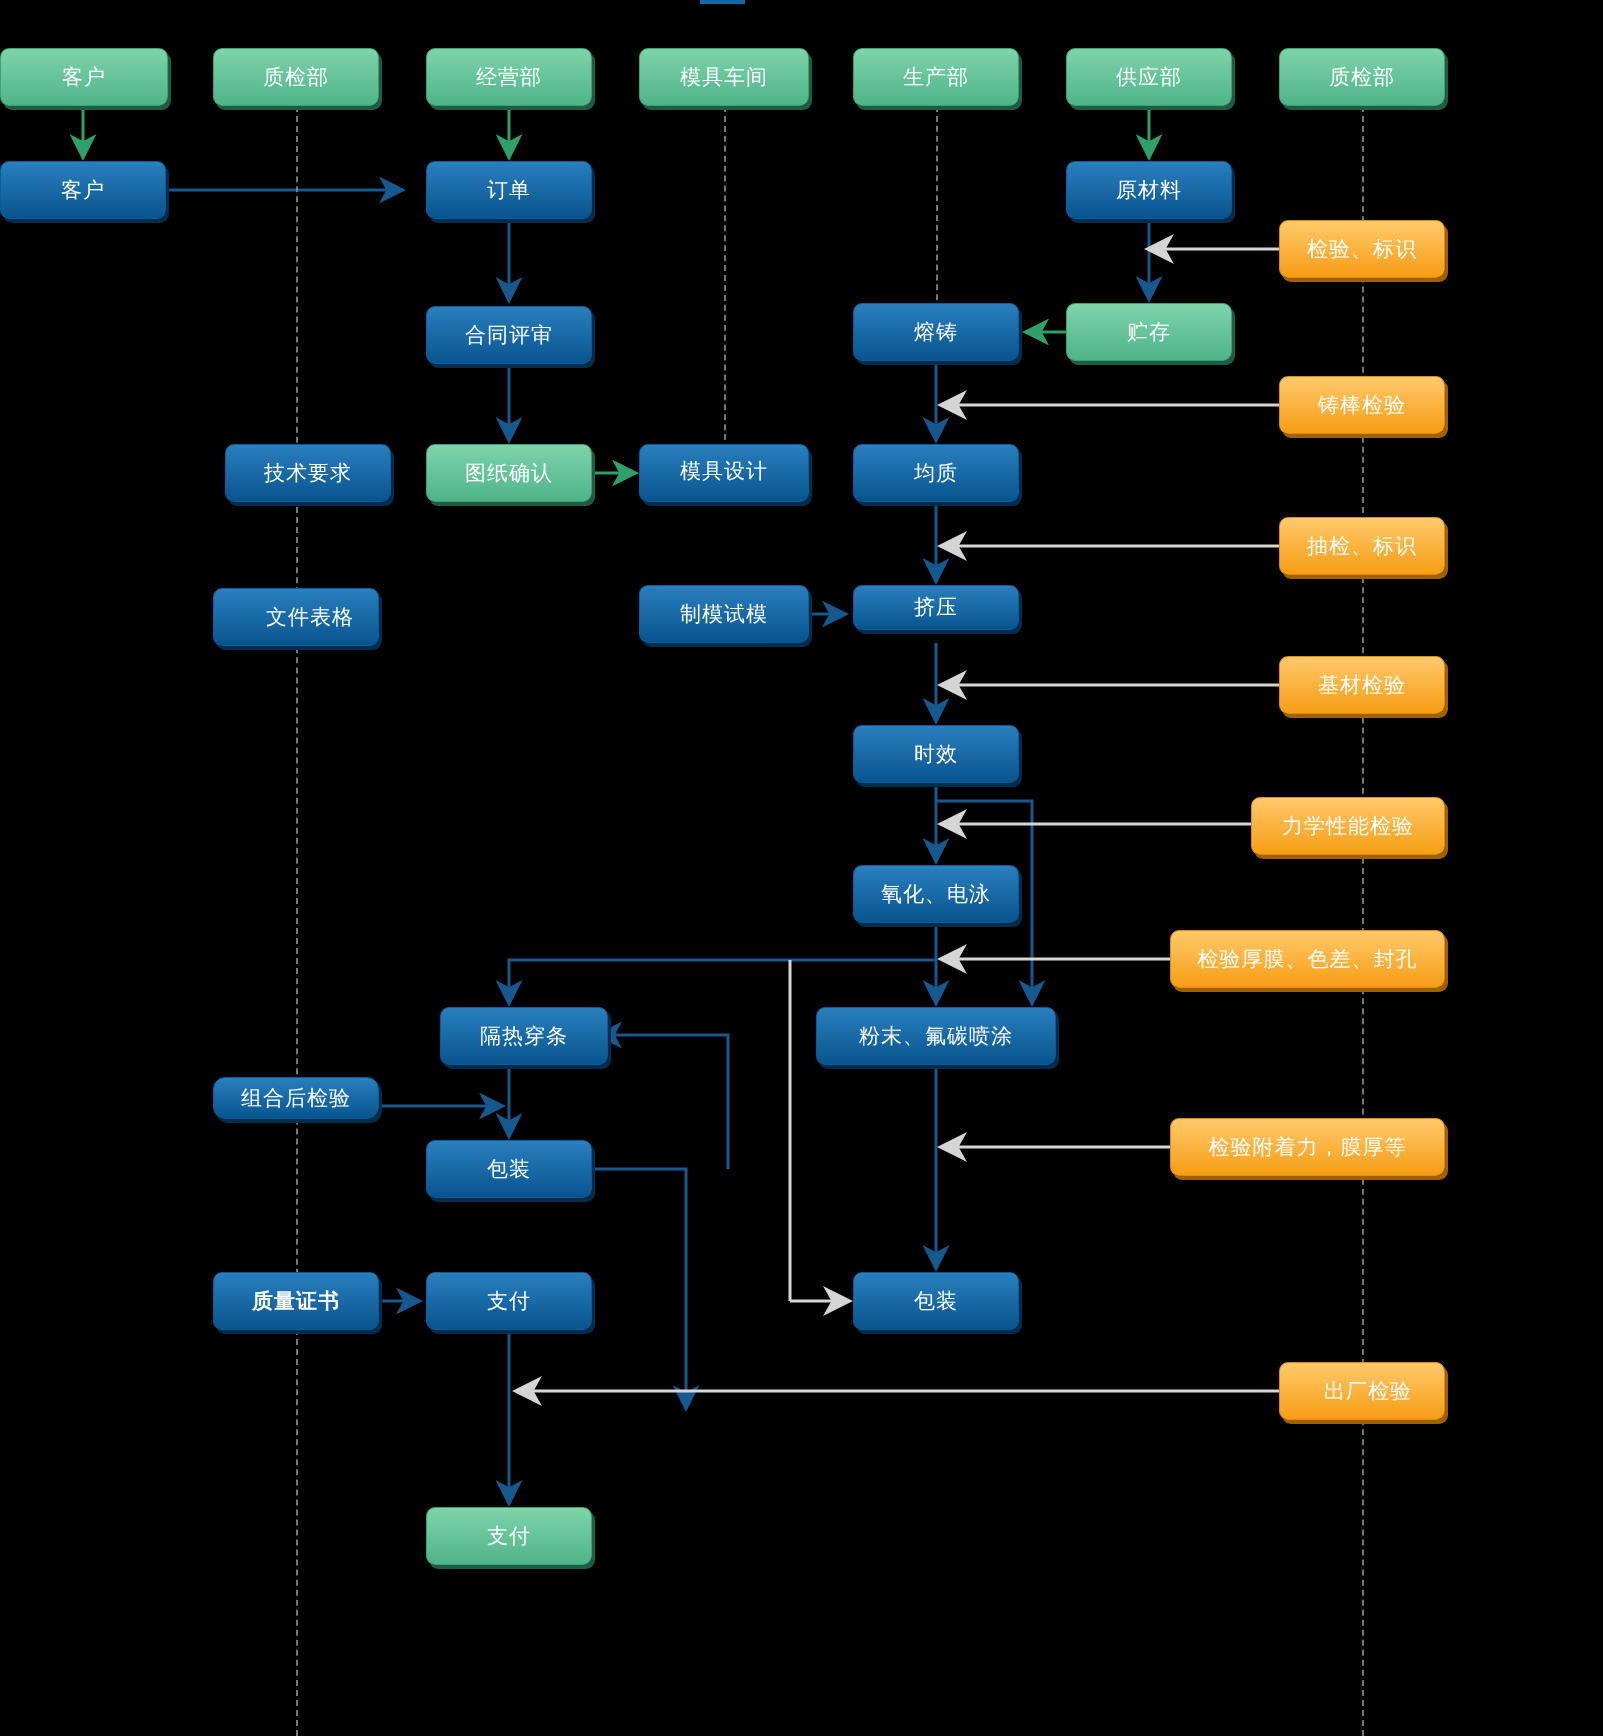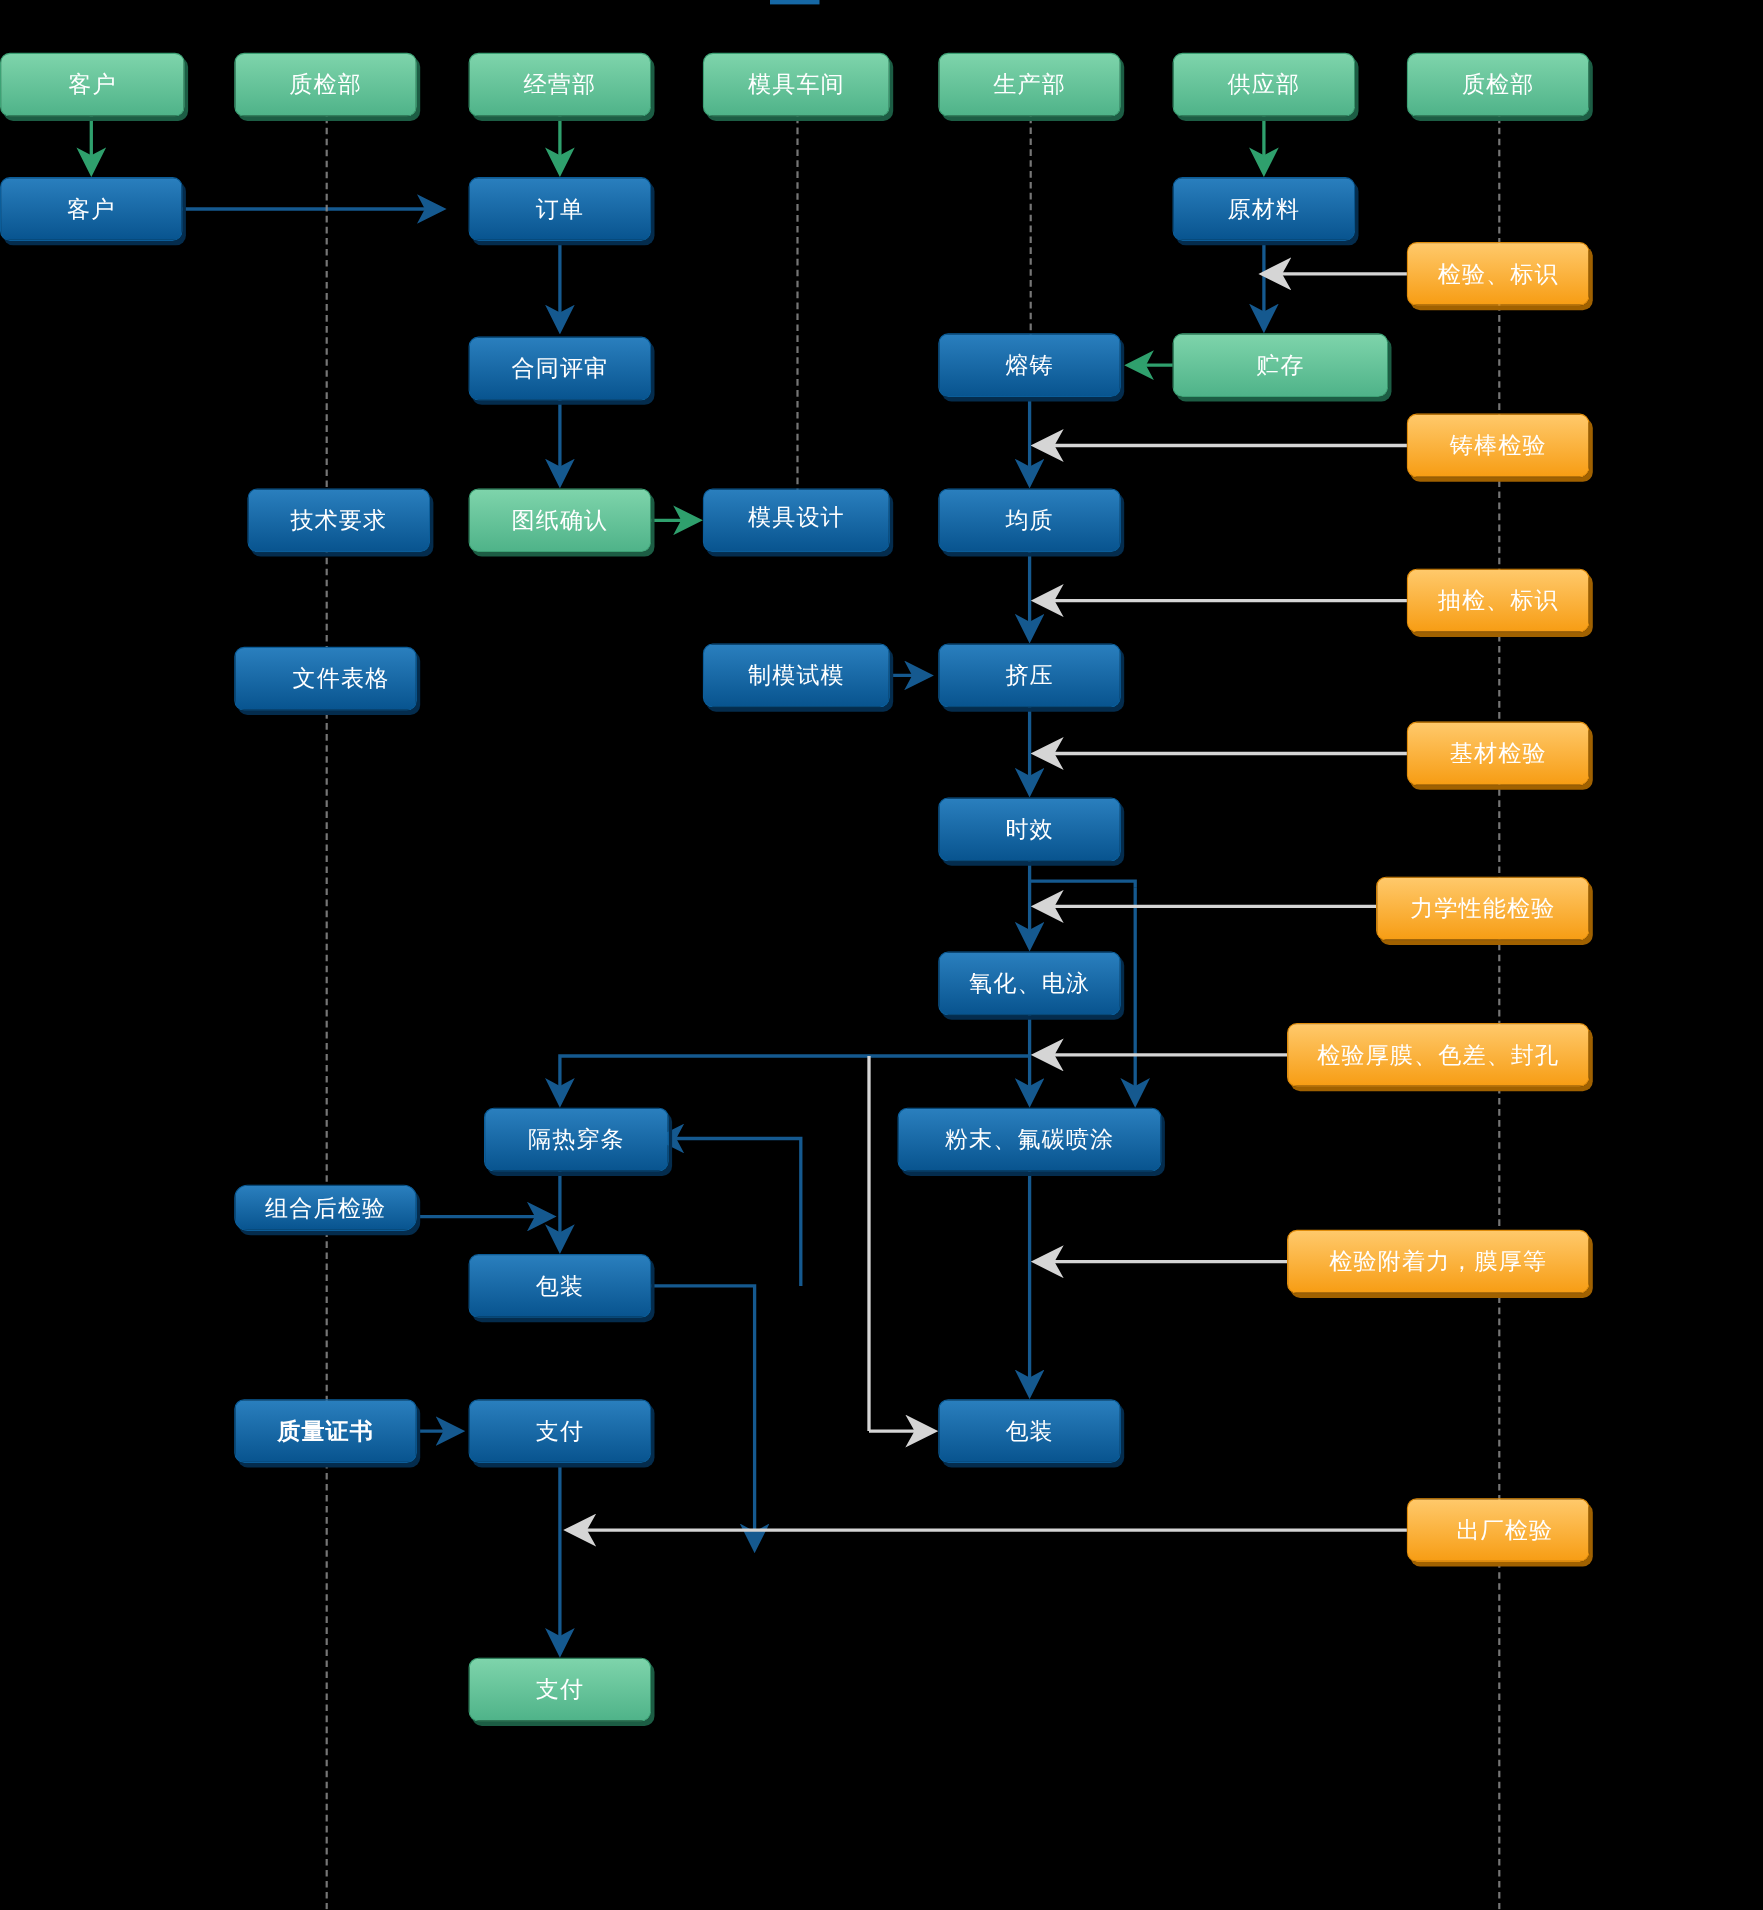--- a/index.html
+++ b/index.html
@@ -100,30 +100,30 @@
   <div class="node green" style="left:853px;top:48px;width:166px;height:58px;">生产部</div>
   <div class="node green" style="left:1066px;top:48px;width:166px;height:58px;">供应部</div>
   <div class="node green" style="left:1279px;top:48px;width:166px;height:58px;">质检部</div>
 
   <div class="node blue" style="left:0px;top:161px;width:166px;height:58px;">客户</div>
   <div class="node blue" style="left:426px;top:161px;width:166px;height:58px;">订单</div>
   <div class="node blue" style="left:1066px;top:161px;width:166px;height:58px;">原材料</div>
   <div class="node orange" style="left:1279px;top:220px;width:166px;height:58px;">检验、标识</div>
   <div class="node blue" style="left:426px;top:306px;width:166px;height:58px;">合同评审</div>
   <div class="node blue" style="left:853px;top:303px;width:166px;height:58px;">熔铸</div>
-  <div class="node green" style="left:1066px;top:303px;width:196px;height:58px;">贮存</div>
+  <div class="node green" style="left:1066px;top:303px;width:166px;height:58px;">贮存</div>
   <div class="node orange" style="left:1279px;top:376px;width:166px;height:58px;">铸棒检验</div>
   <div class="node blue" style="left:225px;top:444px;width:166px;height:58px;">技术要求</div>
   <div class="node green" style="left:426px;top:444px;width:166px;height:58px;">图纸确认</div>
   <div class="node blue" style="left:639px;top:444px;width:170px;height:58px;font-family:Liberation Mono, monospace;">模具设计</div>
   <div class="node blue" style="left:853px;top:444px;width:166px;height:58px;">均质</div>
   <div class="node orange" style="left:1279px;top:517px;width:166px;height:58px;">抽检、标识</div>
   <div class="node blue" style="left:213px;top:588px;width:166px;height:58px;padding-left:28px;">文件表格</div>
   <div class="node blue" style="left:639px;top:585px;width:170px;height:58px;">制模试模</div>
-  <div class="node blue" style="left:853px;top:585px;width:166px;height:58px;">挤压</div>
+  <div class="node blue" style="left:853px;top:585px;width:166px;height:45px;">挤压</div>
   <div class="node orange" style="left:1279px;top:656px;width:166px;height:58px;">基材检验</div>
   <div class="node blue" style="left:853px;top:725px;width:166px;height:58px;">时效</div>
   <div class="node orange" style="left:1251px;top:797px;width:194px;height:58px;">力学性能检验</div>
   <div class="node blue" style="left:853px;top:865px;width:166px;height:58px;">氧化、电泳</div>
   <div class="node orange" style="left:1170px;top:930px;width:275px;height:58px;">检验厚膜、色差、封孔</div>
   <div class="node blue" style="left:440px;top:1007px;width:168px;height:58px;font-family:Liberation Serif, serif;">隔热穿条</div>
   <div class="node blue" style="left:816px;top:1007px;width:240px;height:58px;">粉末、氟碳喷涂</div>
   <div class="node blue" style="left:213px;top:1077px;width:166px;height:42px;border-radius:12px;">组合后检验</div>
   <div class="node blue" style="left:426px;top:1140px;width:166px;height:58px;">包装</div>
   <div class="node orange" style="left:1170px;top:1118px;width:275px;height:58px;">检验附着力，膜厚等</div>

